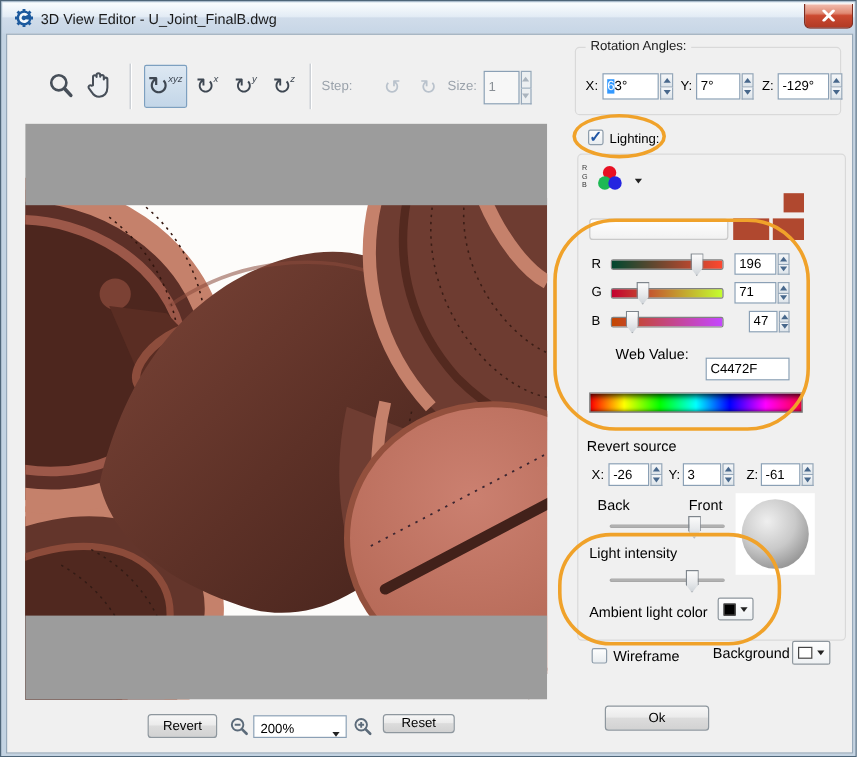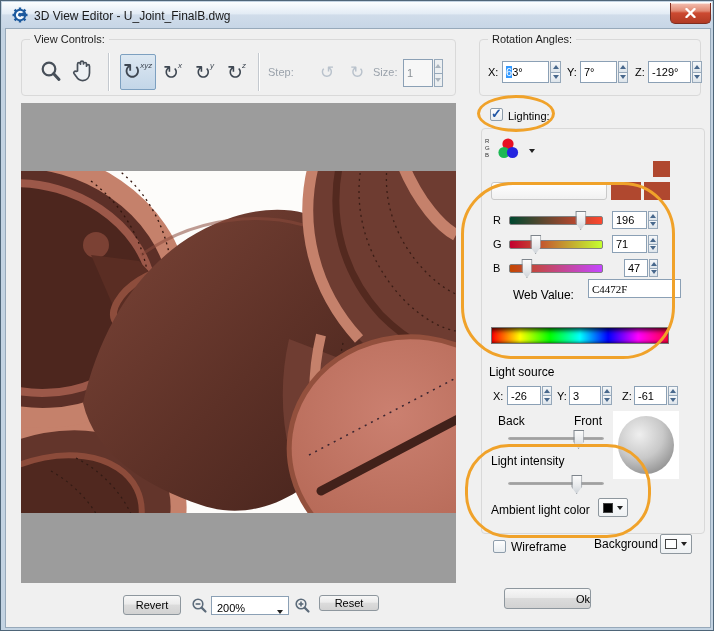--- a/index.html
+++ b/index.html
@@ -105,23 +105,20 @@
         <g stroke="#fff" stroke-width="2.4" stroke-linecap="round">
           <line x1="1.5" y1="1" x2="9.5" y2="9"></line>
             <line x1="9.5" y1="1" x2="1.5" y2="9"></line>
         </g>
       </svg>
     </div>
   </div>
 
   <div class="client-bg"></div>
 
-  <div class="groupbox" style="left:20px;top:38px;width:435px;height:57px;">
-    <span class="legend">View Controls:</span>
-  </div>
   <div class="tb-btn" style="left:36px;top:55px;width:28px;height:32px;">
     <svg width="24" height="27" viewBox="0 0 24 27">
       <circle cx="10" cy="10" r="6.3" fill="none" stroke="#474f59" stroke-width="2.2"></circle>
       <line x1="14.7" y1="14.7" x2="20" y2="20.5" stroke="#474f59" stroke-width="3" stroke-linecap="round"></line>
     </svg>
   </div>
   <div class="tb-btn" style="left:66px;top:54px;width:28px;height:34px;">
     <svg width="23" height="28" viewBox="0 0 23 28">
       <path d="M7.5 13 V6.2 a1.5 1.5 0 0 1 3 0 V4.6 a1.5 1.5 0 0 1 3 0 V6 a1.5 1.5 0 0 1 3 0 v2.2 a1.5 1.5 0 0 1 3 0 V15 c0 4.6-2.8 7.6-6.8 7.6 c-3.2 0-4.9-1.3-6.3-3.9 L4 15.5 c-.9-1.5.9-3.1 2.2-2 z" fill="#eef1f4" stroke="#474f59" stroke-width="1.7" stroke-linejoin="round"></path>
     </svg>
@@ -333,25 +330,25 @@
       <div class="sb">
           <div class="tri-up"></div>
         </div>
       <div class="sb">
           <div class="tri-down"></div>
         </div>
     </div>
   </div>
 
   <span class="lbl" style="left:512px;top:287px;font-size:12px;">Web Value:</span>
-  <input class="spin-val" style="position: absolute; left: 587px; top: 278px; width: 93px; height: 19px; font-family: Liberation Serif, serif;" value="C4472F">
+  <input class="spin-val" style="position: absolute; left: 587px; top: 297px; width: 70px; height: 19px;" value="C4472F">
 
   <div class="hue-bar" style="left:490px;top:326px;width:178px;height:17px;"></div>
 
-  <span class="lbl" style="left:488px;top:364px;font-size:12px;">Light source</span>
+  <span class="lbl" style="left:488px;top:364px;font-size:12px;">Revert source</span>
   <span class="lbl" style="left:492px;top:389px;">X:</span>
   <div class="spinbox" style="left:506px;top:385px;width:45px;height:19px;">
     <input class="spin-val" value="-26" style="">
     <div class="spin-btns">
       <div class="sb">
           <div class="tri-up"></div>
         </div>
       <div class="sb">
           <div class="tri-down"></div>
         </div>
@@ -429,21 +426,21 @@
       <circle cx="7" cy="7" r="4.8" fill="none" stroke="#5c6b7a" stroke-width="1.6"></circle>
       <line x1="10.6" y1="10.6" x2="14.5" y2="14.5" stroke="#5c6b7a" stroke-width="2.2" stroke-linecap="round"></line>
       <line x1="4.6" y1="7" x2="9.4" y2="7" stroke="#5c6b7a" stroke-width="1.6"></line>
       <line x1="7" y1="4.6" x2="7" y2="9.4" stroke="#5c6b7a" stroke-width="1.6"></line>
     </svg>
   </div>
   <div class="btn" style="left:318px;top:594px;width:60px;height:16px;">
     <span>Reset</span>
   </div>
 
-  <div class="btn" style="left:503px;top:587px;width:87px;height:21px;justify-content:flex-end;">
+  <div class="btn" style="left:503px;top:587px;width:87px;height:21px;">
     <span>Ok</span>
   </div>
 
   <div class="annot" style="left:476px;top:94px;width:78px;height:37px;border-radius:50%;"></div>
   <div class="annot" style="left:460px;top:181px;width:214px;height:177px;border-radius:52px;"></div>
   <div class="annot" style="left:464px;top:443px;width:186px;height:94px;border-radius:44px;"></div>
 
 </div>
 
 </body></html>

